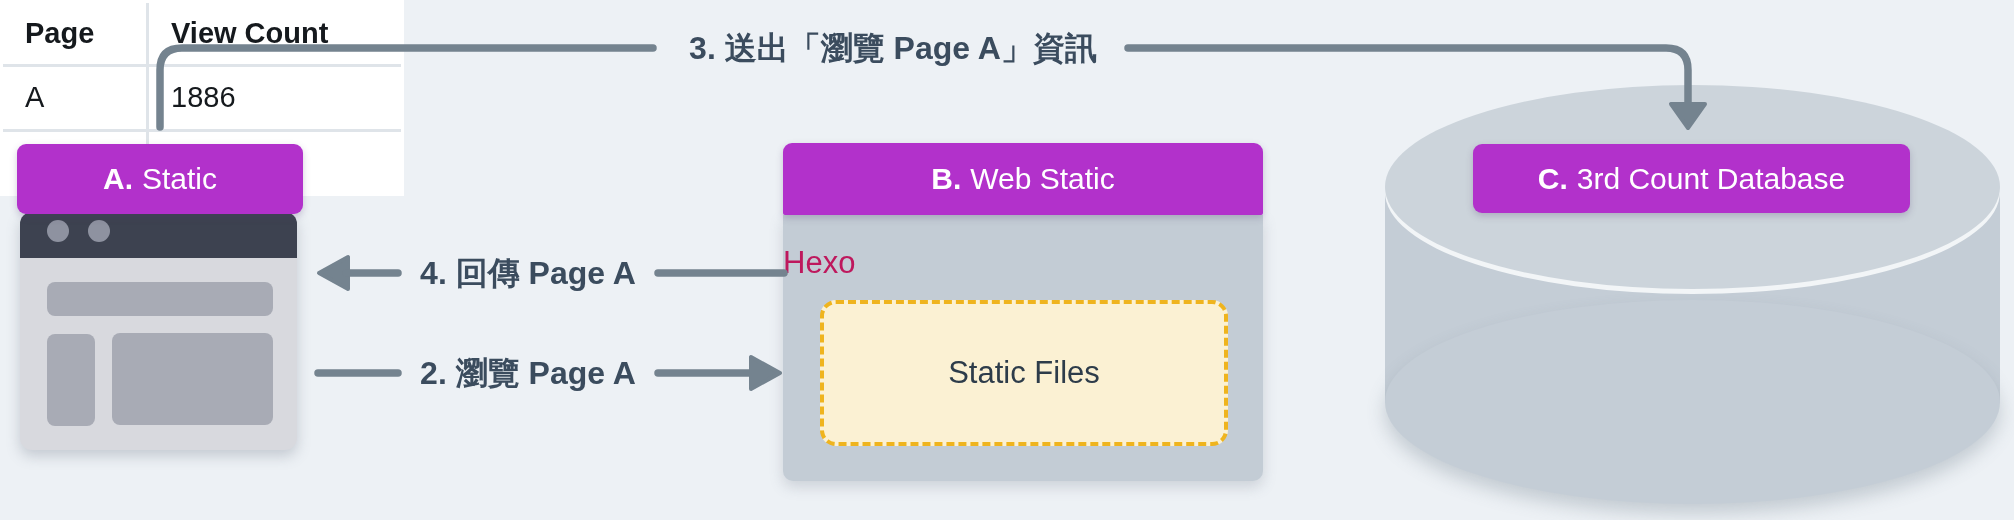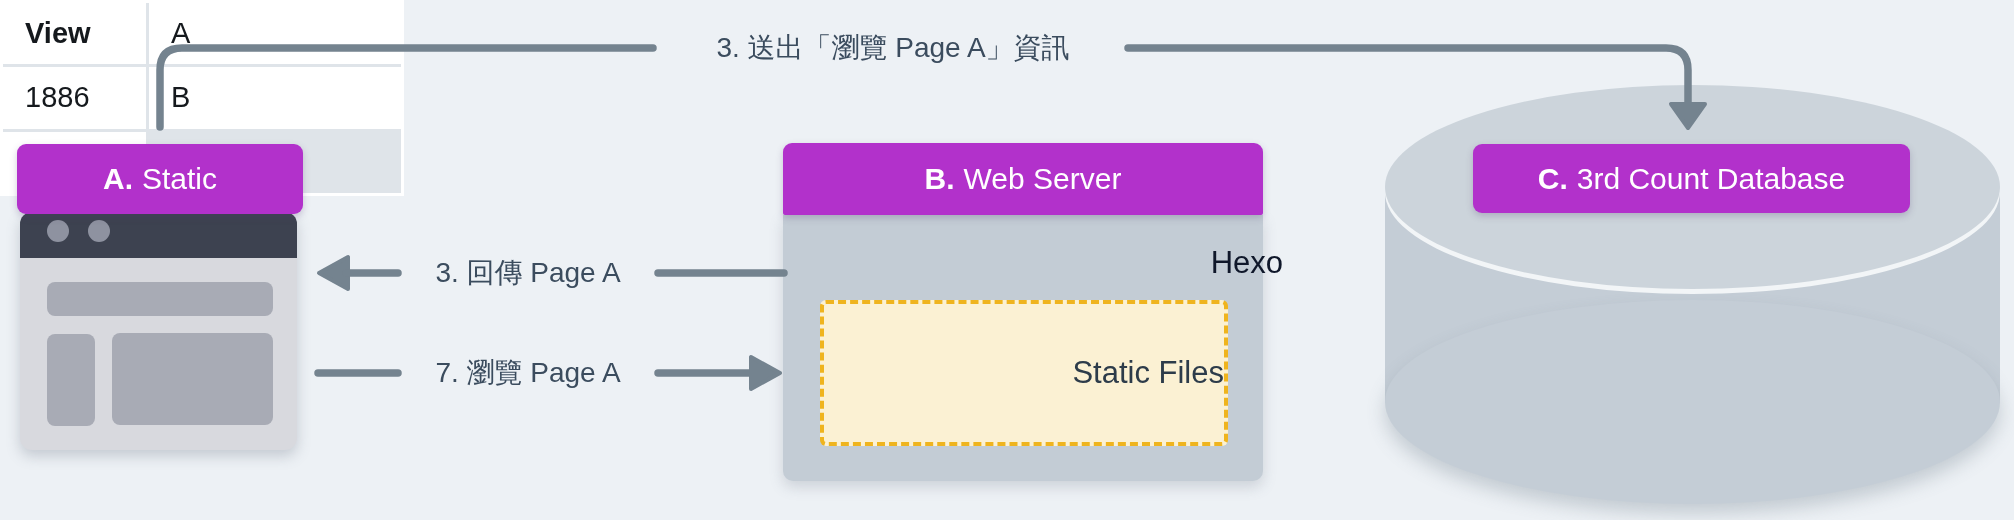--- a/index.html
+++ b/index.html
@@ -16,21 +16,21 @@
   .abs{position:absolute;}
 
   
   #connectors{position:absolute;left:0;top:0;z-index:6;pointer-events:none;}
   .conn{stroke:#74838f;stroke-width:7.5;fill:none;stroke-linecap:round;}
   .head{fill:#74838f;stroke:#74838f;stroke-width:4;stroke-linejoin:round;}
 
   
   .step-label{
     position:absolute;height:44px;line-height:44px;
-    text-align:center;font-size:28px;font-weight:400;color:#3b4c5e;
+    text-align:center;font-size:32px;font-weight:700;color:#3b4c5e;
     white-space:nowrap;z-index:7;
   }
   #step3{left:658px;top:26px;width:470px;}
   #step2{left:398px;top:251px;width:260px;}
   #step1{left:398px;top:351px;width:260px;}
 
   
   .node-label{
     position:absolute;height:70px;
     background:#b231cb;border-radius:9px;
@@ -60,26 +60,26 @@
   #wf-right{left:92px;top:121px;width:161px;height:92px;}
 
   
   #server-body{
     left:783px;top:215px;width:480px;height:266px;
     background:#c3ccd5;border-radius:0 0 10px 10px;
     box-shadow:0 6px 14px rgba(90,100,120,0.22);z-index:2;
   }
   #server-platform{
     left:0;top:28px;width:100%;height:40px;line-height:40px;
-    text-align:right;font-size:31px;font-weight:500;color:#0f172a;padding-left:20px;
+    text-align:left;font-size:31px;font-weight:500;color:#be185d;
   }
   #static-files-box{
     left:37px;top:85px;width:400px;height:138px;
-    background:#fbf1d3;border:4px dashed #efb41e;border-radius:6px;
-    display:flex;align-items:center;justify-content:flex-end;
+    background:#fbf1d3;border:4px dashed #efb41e;border-radius:16px;
+    display:flex;align-items:center;justify-content:center;
     font-size:31px;font-weight:500;color:#2d3c4a;
   }
 
   
   .cyl{left:1385px;width:615px;}
   #cyl-body{top:187px;height:216px;background:#c4cdd6;z-index:1;}
   #cyl-bottom{
     top:300px;height:204px;background:#c4cdd6;border-radius:50%;
     box-shadow:0 10px 18px rgba(104,118,133,0.30);z-index:1;
   }
@@ -113,58 +113,59 @@
     <polygon class="head" points="319,273 348,257 348,289"></polygon>
     <path class="conn" d="M346,273 L398,273"></path>
     <path class="conn" d="M658,273 L784,273"></path>
 
     <path class="conn" d="M318,373 L398,373"></path>
     <path class="conn" d="M658,373 L751,373"></path>
     <polygon class="head" points="780,373 751,357 751,389"></polygon>
   </svg>
 
   <div id="step3" class="step-label">3. 送出「瀏覽 Page A」資訊</div>
-  <div id="step2" class="step-label">3. 回傳 Page A</div>
-  <div id="step1" class="step-label">7. 瀏覽 Page A</div>
+  <div id="step2" class="step-label">4. 回傳 Page A</div>
+  <div id="step1" class="step-label">2. 瀏覽 Page A</div>
 
   <div id="label-browser" class="node-label">
     <span class="pfx">A.</span>
     <span>Static</span>
   </div>
   <div id="browser-window" class="abs">
     <div id="browser-titlebar" class="abs"></div>
     <div id="win-dot-1" class="abs win-dot"></div>
     <div id="win-dot-2" class="abs win-dot"></div>
     <div id="wf-bar" class="abs wireframe"></div>
     <div id="wf-left" class="abs wireframe"></div>
     <div id="wf-right" class="abs wireframe"></div>
   </div>
 
   <div id="label-server" class="node-label">
     <span class="pfx">B.</span>
-    <span>Web Server</span>
+    <span>Web Static</span>
   </div>
   <div id="server-body" class="abs">
     <div id="server-platform" class="abs">Hexo</div>
     <div id="static-files-box" class="abs">
       <span>Static Files</span>
     </div>
   </div>
 
   <div id="cyl-body" class="abs cyl"></div>
   <div id="cyl-bottom" class="abs cyl"></div>
   <div id="cyl-rim" class="abs cyl"></div>
   <div id="cyl-top" class="abs cyl"></div>
 
   <div id="label-db" class="node-label">
     <span class="pfx">C.</span>
     <span>3rd Count Database</span>
   </div>
 
   <div id="db-table">
-    <div class="db-cell hdr">View</div>
+    <div class="db-cell hdr">Page</div>
+    <div class="db-cell hdr">View Count</div>
     <div class="db-cell">A</div>
     <div class="db-cell">1886</div>
     <div class="db-cell">B</div>
     <div class="db-cell">4321</div>
   </div>
 
 </div>
 
 </body></html>

